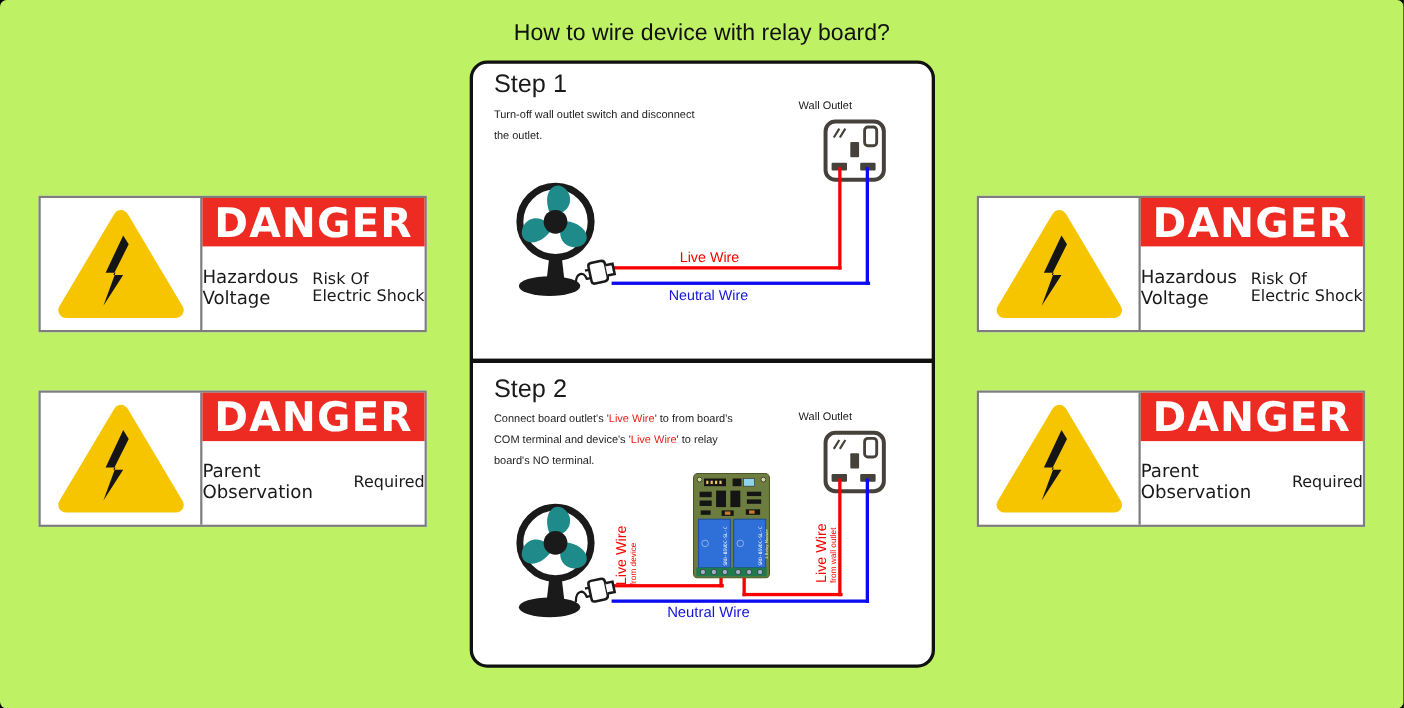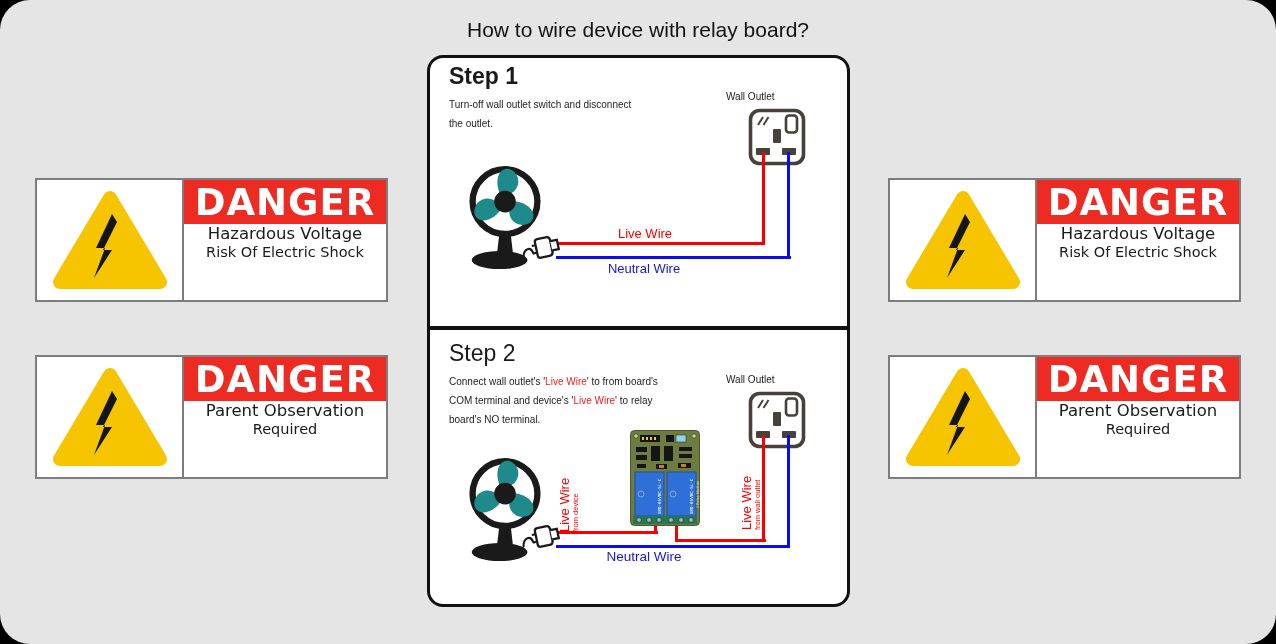--- a/index.html
+++ b/index.html
@@ -1,18 +1,18 @@
 <!DOCTYPE html>
 <html><head>
 <meta charset="utf-8">
 <style>
   html,body{margin:0;padding:0;background:#000;}
   #stage{
-    position:relative;width:1276px;height:644px;background:#e5e5e5;
-    border-radius:30px;overflow:hidden;
+    position:relative;width:1276px;height:644px;background:#bef264;
+    border-radius:6px;overflow:hidden;
     font-family:"Liberation Sans",sans-serif;color:#1a1a1a;
   }
   .abs{position:absolute;}
   
   #title{left:0;top:18px;width:1276px;text-align:center;font-size:21px;color:#111;}
   
   #panel{left:427px;top:55px;width:423px;height:552px;border:3px solid #111;border-radius:16px;box-sizing:border-box;background:#fff;}
   #panel-divider{left:429px;top:326px;width:419px;height:4px;background:#111;}
   .step-heading{font-size:23px;color:#1a1a1a;}
   .step-desc{font-size:10px;line-height:19px;color:#222;}
@@ -29,36 +29,36 @@
   .vlabel{position:absolute;transform:rotate(-90deg);transform-origin:0 0;white-space:nowrap;line-height:1.05;}
   .vlabel .main{font-size:13px;color:#f70000;}
   .vlabel .sub{font-size:7.5px;color:#f70000;}
   
   .sign{position:absolute;width:353px;height:124px;background:#fff;border:2px solid #7d7d7d;box-sizing:border-box;}
   .sign-tri{position:absolute;left:13px;top:8px;width:120px;height:104px;}
   .sign-vdiv{position:absolute;left:145px;top:0;width:2px;height:120px;background:#7d7d7d;}
   .sign-banner{position:absolute;left:147px;top:0;width:202px;height:44px;background:#ee2b23;color:#fff;
     display:flex;align-items:center;justify-content:center;font-size:37px;font-weight:600;letter-spacing:1px;
     font-family:"DejaVu Sans",sans-serif;}
-  .sign-body{position:absolute;left:147px;top:44px;width:202px;height:74px;display:flex;flex-direction:column;
-    align-items:center;justify-content:flex-start;font-family:"DejaVu Sans",sans-serif;color:#1a1a1a;}
+  .sign-body{position:absolute;left:147px;top:44px;width:202px;height:74px;display:flex;flex-direction:row;
+    align-items:center;justify-content:space-between;font-family:"DejaVu Sans",sans-serif;color:#1a1a1a;}
   .sign-l1{font-size:16.5px;}
   .sign-l2{font-size:14.5px;margin-top:1px;}
 </style>
 </head>
 <body>
 
 <div id="stage">
 
   <div class="abs" id="title">How to wire device with relay board?</div>
 
   <div class="abs" id="panel"></div>
   <div class="abs" id="panel-divider"></div>
 
-  <div class="abs step-heading" style="left:449px;top:63px;font-weight:bold;">Step 1</div>
+  <div class="abs step-heading" style="left:449px;top:63px;">Step 1</div>
   <div class="abs step-desc" style="left:449px;top:95px;">
     <div>Turn-off wall outlet switch and disconnect</div>
     <div>the outlet.</div>
   </div>
 
   <div class="abs outlet-label" style="left:726px;top:91px;">Wall Outlet</div>
 
   <svg class="abs" style="left:748px;top:108px;" width="58" height="58" viewBox="0 0 58 58">
     <rect x="2.5" y="2.5" width="53" height="53" rx="9" fill="#fff" stroke="#46413a" stroke-width="3.6"></rect>
     <path d="M10 17 L15 9 M15.5 17 L20.5 9" stroke="#46413a" stroke-width="2" fill="none"></path>
@@ -90,21 +90,21 @@
 
   <svg class="abs" style="left:520px;top:232px;transform:rotate(-12deg);" width="42" height="32" viewBox="0 0 44 32">
     <path d="M2 22 C 4 12 12 12 13 20" stroke="#1a1a1a" stroke-width="2.2" fill="none" stroke-linecap="round"></path>
     <path d="M13 12 L18 12 M13 20 L18 20" stroke="#1a1a1a" stroke-width="2.2"></path>
     <path d="M20 6 L29 6 Q33 6 33 10 L33 22 Q33 26 29 26 L20 26 Q17 26 17 23 L17 9 Q17 6 20 6 Z" fill="#fff" stroke="#1a1a1a" stroke-width="2.4"></path>
     <path d="M33 11 L40 11 L40 21 L33 21" fill="#fff" stroke="#1a1a1a" stroke-width="2.4"></path>
   </svg>
 
   <div class="abs step-heading" style="left:449px;top:340px;">Step 2</div>
   <div class="abs step-desc" style="left:449px;top:372px;">
-    <div><span>Connect wall outlet's '</span><span class="red-text">Live Wire</span><span>' to from board's</span></div>
+    <div><span>Connect board outlet's '</span><span class="red-text">Live Wire</span><span>' to from board's</span></div>
     <div><span>COM terminal and device's '</span><span class="red-text">Live Wire</span><span>' to relay</span></div>
     <div>board's NO terminal.</div>
   </div>
 
   <div class="abs outlet-label" style="left:726px;top:374px;">Wall Outlet</div>
 
   <svg class="abs" style="left:748px;top:391px;" width="58" height="58" viewBox="0 0 58 58">
     <rect x="2.5" y="2.5" width="53" height="53" rx="9" fill="#fff" stroke="#46413a" stroke-width="3.6"></rect>
     <path d="M10 17 L15 9 M15.5 17 L20.5 9" stroke="#46413a" stroke-width="2" fill="none"></path>
     <rect x="38" y="7.5" width="11" height="17" rx="3" fill="none" stroke="#46413a" stroke-width="2.6"></rect>

